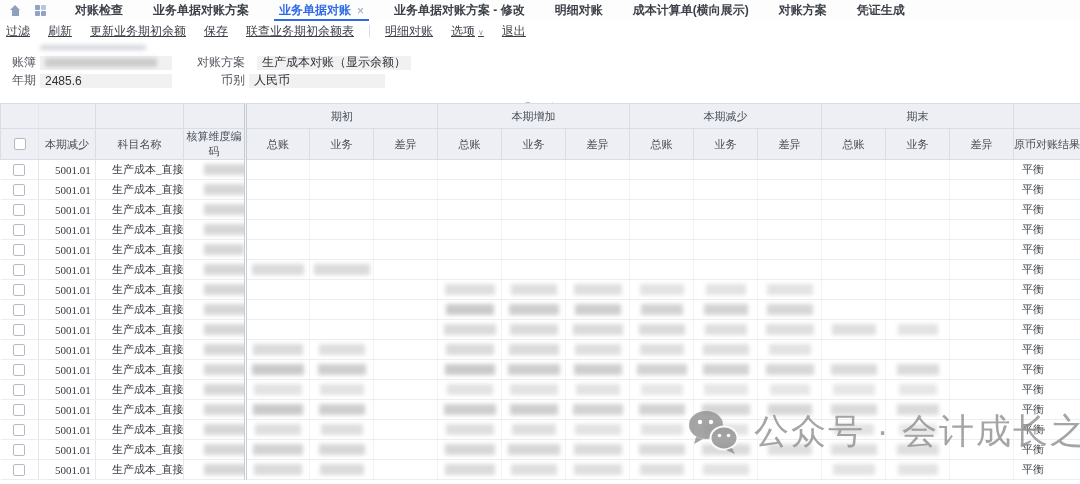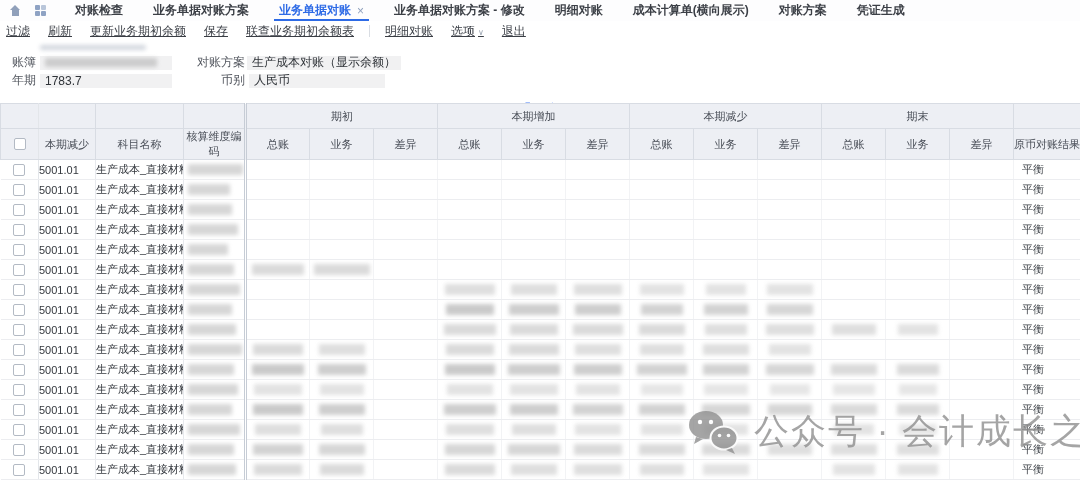--- a/index.html
+++ b/index.html
@@ -50,21 +50,21 @@
   
   .tablewrap { position:absolute; left:0; top:103px; width:1080px; }
   table { border-collapse:collapse; table-layout:fixed; width:1080px; }
   thead th { background:#edeff4; border:1px solid #d8dce3; font-weight:400;
              font-size:11px; color:#4a4f58; text-align:center; }
   thead tr.grp-row th { height:25px; }
   thead tr.sub-row th { height:27px; }
   tbody td { height:20px; border-bottom:1px solid #ecedf0; border-right:1px solid #f2f3f5;
              font-size:11px; color:#34383e; overflow:hidden; white-space:nowrap; }
   td.cb, th.cb { border-right:1px solid #e3e6ea; }
-  td.fixedc { border-right:1px solid #e7e9ed; padding-left:0; }
+  td.fixedc { border-right:1px solid #e7e9ed; padding-left:16px;font-family:Liberation Serif, serif; }
   td.dimc, th.dimc { border-right:3px double #c6ccd5 !important;margin-top:14px; }
   td.gstart { border-left:1px solid #e4e7eb; }
   td.resultc { border-left:1px solid #1d4ed8; padding-left:8px; color:#3c4046; }
   .ckbox { width:12px; height:12px; border:1px solid #b3bac4; border-radius:2px;
            background:#fff; margin:0 auto; cursor:pointer; }
   td .blurblob { height:11px; margin:0 auto; }
   td.dimc .blurblob { margin:0 0 0 4px; }
 
   
   .watermark { position:absolute; left:686px; top:408px; display:flex; align-items:center;
@@ -131,25 +131,25 @@
   <div class="filters">
     <div class="smear"></div>
     <div class="frow" style="left:0; top:13px;">
       <span class="flabel" style="width:36px">账簿</span>
       <span class="fval" style="width:132px; margin-left:4px;">
         <span class="blurblob" style="width:112px; height:9px; opacity:.55;"></span>
       </span>
     </div>
     <div class="frow" style="left:190px; top:13px;">
       <span class="flabel" style="width:55px">对账方案</span>
-      <span class="fval" style="min-width:116px; margin-left:2px;">生产成本对账（显示余额）</span>
+      <span class="fval" style="min-width:116px; margin-left:12px;">生产成本对账（显示余额）</span>
     </div>
     <div class="frow" style="left:0; top:31px;">
       <span class="flabel" style="width:36px">年期</span>
-      <span class="fval" style="width:132px; margin-left:4px;">1783.7</span>
+      <span class="fval" style="width:132px; margin-left:4px;">2485.6</span>
     </div>
     <div class="frow" style="left:190px; top:31px;">
       <span class="flabel" style="width:55px">币别</span>
       <span class="fval" style="width:136px; margin-left:4px;">人民币</span>
     </div>
   </div>
 
   <div class="collapse">
     <span class="tri">▼</span>
     <span class="tri">▲</span>

